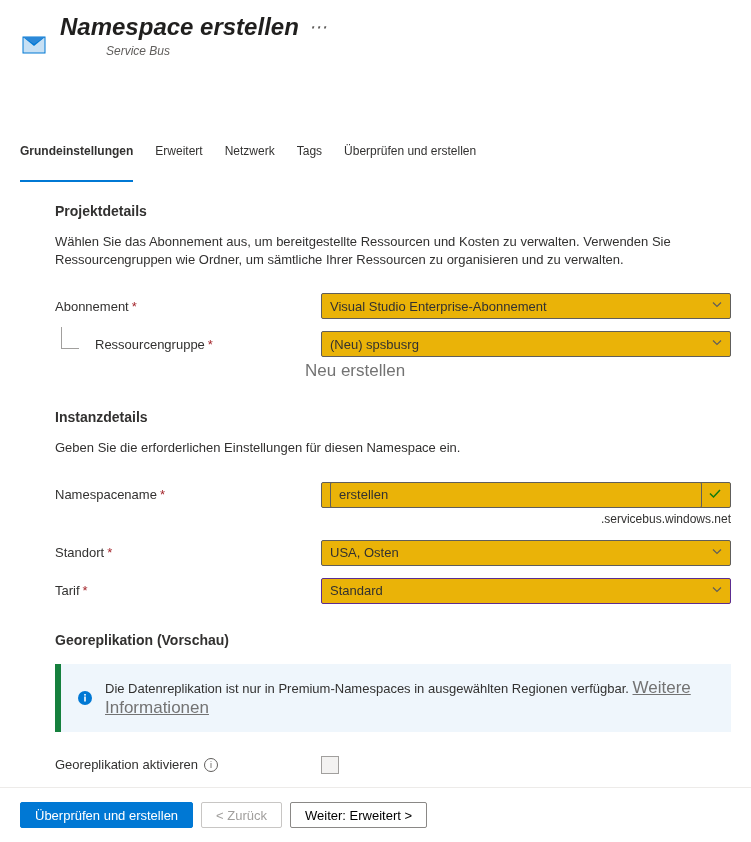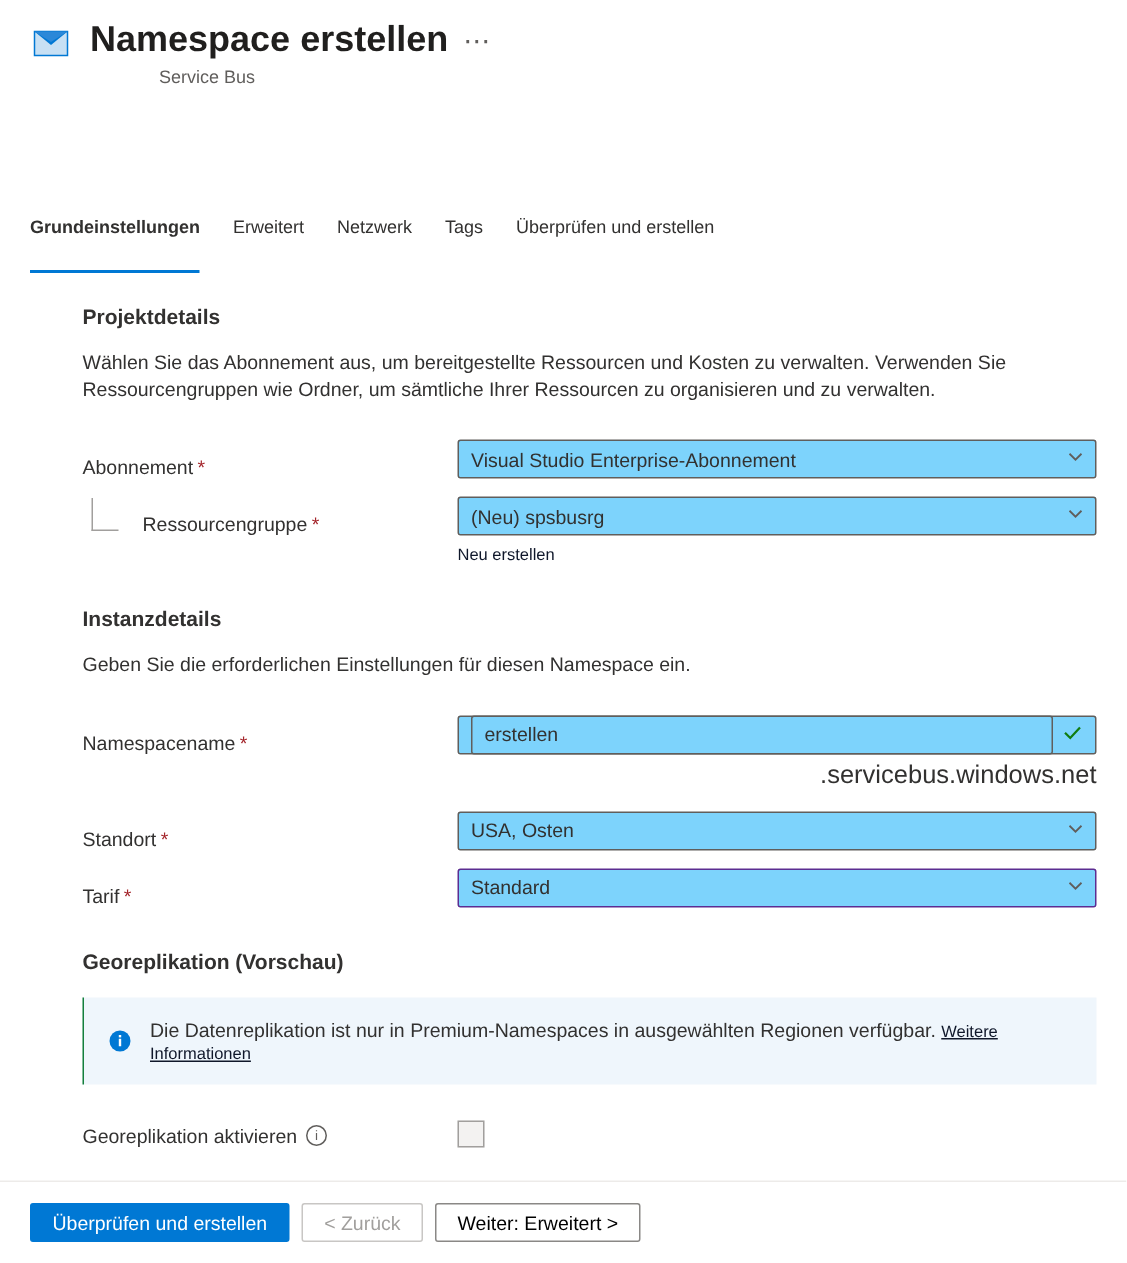--- a/index.html
+++ b/index.html
@@ -8,23 +8,24 @@
       font-size: 13px;
       color: #323130;
       background: #fff;
       width: 751px;
       height: 842px;
       position: relative;
       overflow: hidden;
     }
     .header {
       display: flex;
-      align-items: flex-start;
+      align-items: flex-end;
       padding: 12px 20px 0 20px;
       gap: 12px;
+      font-style: italic;
     }
     .header-icon {
       width: 28px;
       height: 28px;
       margin-top: 2px;
       flex-shrink: 0;
     }
     .header-text { flex: 1; }
     .page-title {
       font-size: 24px;
@@ -73,22 +74,23 @@
     }
     .desc {
       font-size: 13px;
       color: #323130;
       line-height: 1.4;
       margin-bottom: 24px;
       max-width: 640px;
     }
     .row {
       display: flex;
-      align-items: flex-end;
+      align-items: center;
       margin-bottom: 12px;
+      gap: 16px;
     }
     .label-col {
       width: 250px;
       font-size: 13px;
       display: flex;
       align-items: center;
     }
     .label-col.indented {
       padding-left: 40px;
       position: relative;
@@ -108,21 +110,21 @@
       max-width: 435px;
     }
     .select, .input {
       width: 100%;
       height: 26px;
       border: 1px solid #605e5c;
       border-radius: 2px;
       padding: 0 28px 0 8px;
       font-size: 13px;
       font-family: inherit;
-      background: #7dd3fc;
+      background: #eab308;
       position: relative;
       cursor: pointer;
       display: flex;
       align-items: center;
     }
     .select-wrap { position: relative; }
     .select-wrap .chevron {
       position: absolute;
       right: 8px;
       top: 50%;
@@ -132,42 +134,42 @@
     .input.valid-wrap { position: relative; }
     .check-icon {
       position: absolute;
       right: 8px;
       top: 50%;
       transform: translateY(-50%);
       color: #107c10;
     }
     .select.purple { border: 1px solid #5c2d91; }
     .link {
-      color: #0f172a;
-      font-size: 11px;
+      color: #737373;
+      font-size: 17px;
       cursor: pointer;
       text-decoration: none;
     }
     .sublink-row {
       margin-left: 250px;
       margin-top: -8px;
       margin-bottom: 14px;
       max-width: 435px;
     }
     .suffix-row {
       margin-left: 250px;
       margin-top: -8px;
       margin-bottom: 14px;
       max-width: 435px;
       text-align: right;
-      font-size: 17px;
+      font-size: 12px;
     }
     .info-box {
       background: #eff6fc;
-      border-left: 1px solid #15803d;
+      border-left: 6px solid #15803d;
       padding: 14px 16px;
       display: flex;
       align-items: center;
       gap: 12px;
       margin: 16px 0 24px 0;
       font-size: 13px;
     }
     .info-icon-circle {
       width: 16px;
       height: 16px;

